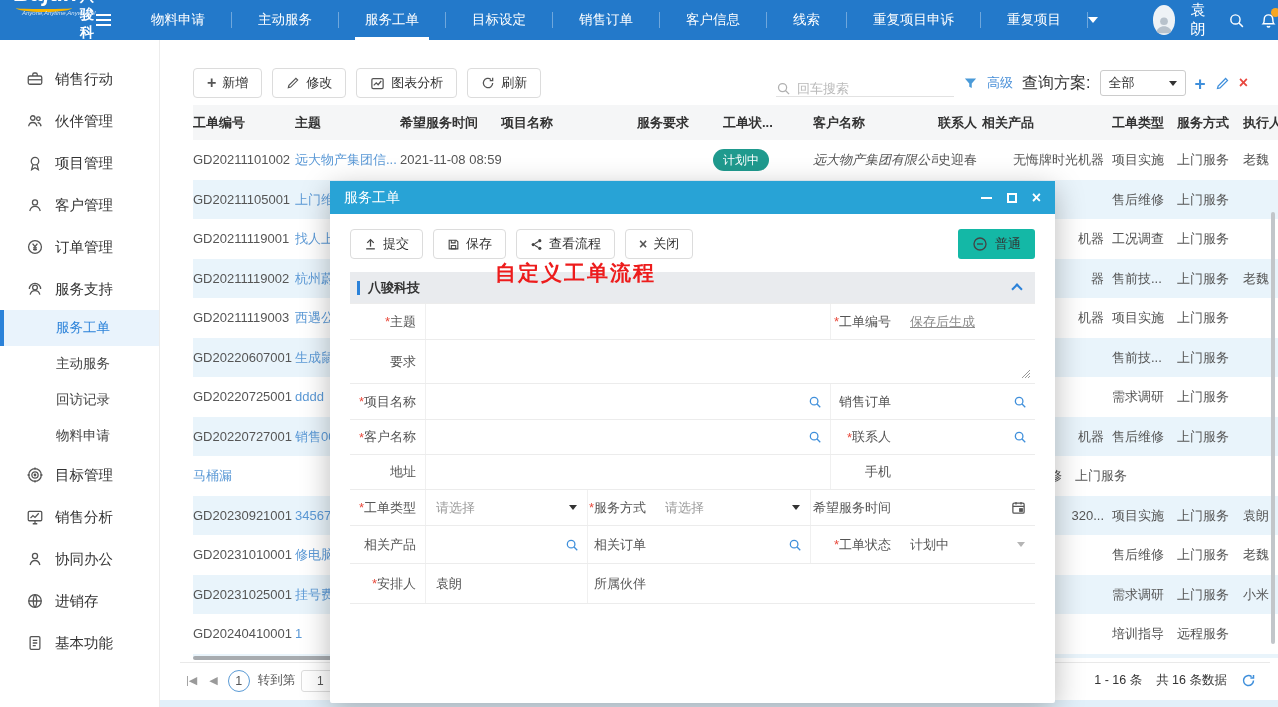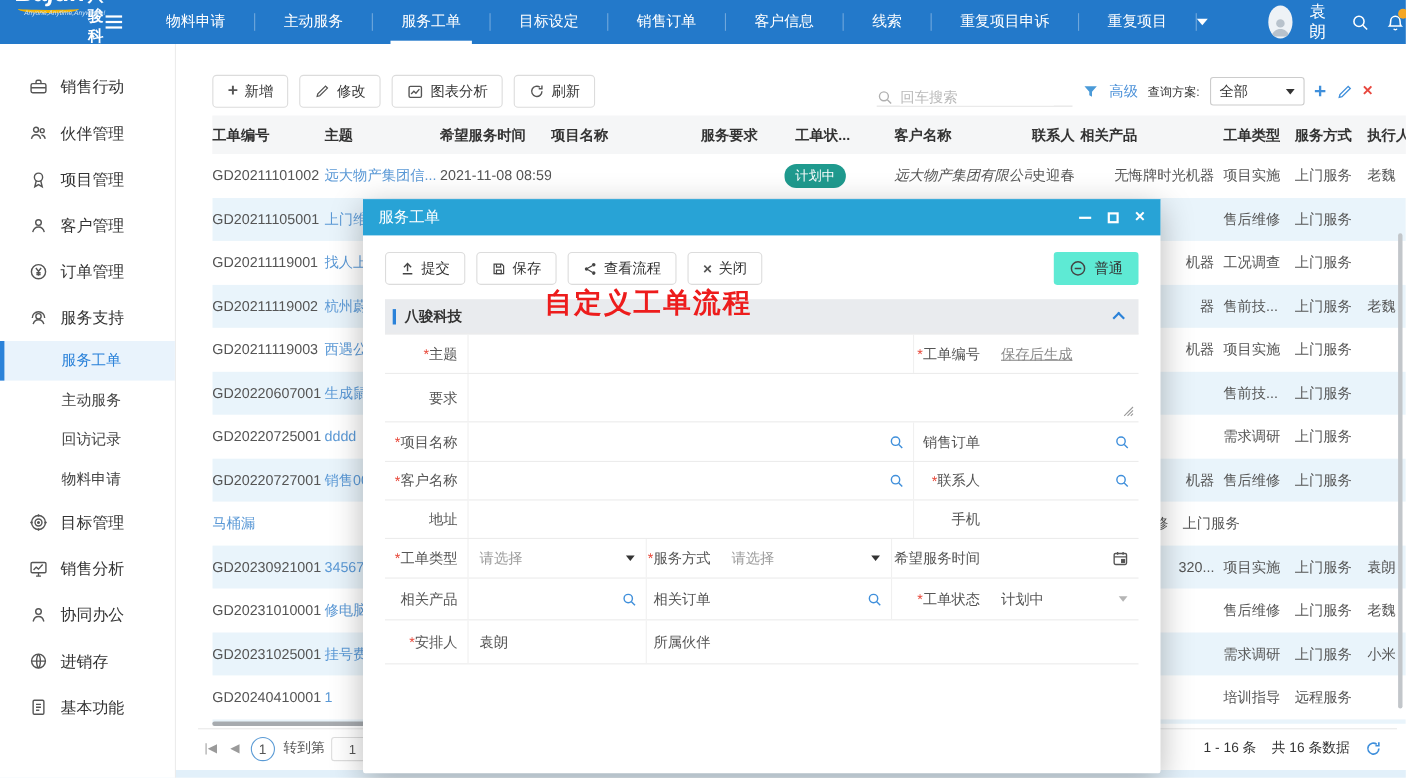--- a/index.html
+++ b/index.html
@@ -38,21 +38,21 @@
   .content { position:absolute; left:160px; top:40px; right:0; bottom:0; background:#fff; }
   .ctoolbar { position:absolute; left:33px; top:27px; right:30px; height:32px; display:flex; align-items:center; }
   .tbtn { height:30px; padding:0 13px; border:1px solid #dcdcdc; border-radius:4px; background:#fff; font-size:13px; color:#333; display:inline-flex; align-items:center; gap:6px; margin-right:10px; cursor:pointer; }
   .tbtn svg, .tbtn .pl { color:#555; }
   .pl { font-size:16px; font-weight:bold; line-height:1; }
   .search-area { margin-left:auto; display:flex; align-items:center; gap:9px; }
   .search-box { display:flex; align-items:flex-end; gap:6px; border-bottom:1px solid #e2e2e2; width:178px; height:28px; }
   .search-box input { border:none; outline:none; font-size:13px; color:#333; width:140px; }
   .search-box input::placeholder { color:#b9b9b9; }
   .adv { color:#4a90d8; font-size:13px; cursor:pointer; }
-  .plan-label { font-size:11px; color:#333; }
+  .plan-label { font-size:16px; color:#333; }
   .plan-select { width:86px; height:26px; border:1px solid #ccc; border-radius:3px; display:flex; align-items:center; justify-content:space-between; padding:0 8px; font-size:13px; color:#333; cursor:pointer; }
   .tri-dn { width:0; height:0; border-left:4px solid transparent; border-right:4px solid transparent; border-top:5px solid #333; }
   .qplus { color:#3f8fdb; font-size:19px; font-weight:bold; cursor:pointer; line-height:1; }
   .qx { color:#e8483f; font-size:16px; font-weight:bold; cursor:pointer; line-height:1; }
 
   
   .thead { position:absolute; left:33px; top:65px; right:0; height:35px; display:flex; background:#f5f6f7; }
   .th { font-size:13px; font-weight:bold; color:#333; line-height:35px; white-space:nowrap; overflow:hidden; }
   .tbody { position:absolute; left:33px; top:100px; right:0; height:518px; overflow:hidden; }
   .tr { display:flex; height:39.5px; }
@@ -75,26 +75,26 @@
   .bottomstrip { position:absolute; left:0; right:0; bottom:0; height:7px; background:#e2f0fa; z-index:1; }
 
   
   .modal { position:absolute; left:330px; top:181px; width:725px; height:522px; background:#fff; box-shadow:0 8px 30px rgba(0,0,0,.28); z-index:20; border-radius:2px; }
   .modal-head { height:33px; background:#28a3d6; color:#fff; display:flex; align-items:center; padding:0 14px; font-size:14px; }
   .win-ctrls { margin-left:auto; display:flex; align-items:center; gap:15px; }
   .wc-min { width:11px; height:2px; background:#fff; cursor:pointer; }
   .wc-max { width:10px; height:10px; border:2px solid #fff; cursor:pointer; }
   .wc-close { font-size:16px; line-height:1; cursor:pointer; font-weight:bold; }
   .modal-toolbar { display:flex; align-items:center; padding:15px 20px 0; }
-  .priority-btn { margin-left:auto; height:30px; background:#5eead4; border:none; border-radius:3px; display:flex; align-items:center; gap:7px; padding:0 14px; font-size:13px; color:#333; cursor:pointer; }
+  .priority-btn { margin-left:auto; height:30px; background:#14b8a6; border:none; border-radius:3px; display:flex; align-items:center; gap:7px; padding:0 14px; font-size:13px; color:#333; cursor:pointer; }
   .section-head { position:relative; margin:13px 20px 0; height:32px; background:#e9ebee; display:flex; align-items:center; }
   .sec-bar { width:3px; height:14px; background:#2b82d9; margin:0 8px 0 7px; }
   .sec-title { font-size:13px; font-weight:bold; color:#333; }
   .sec-chevron { position:absolute; right:14px; top:13px; width:8px; height:8px; border-left:2px solid #2b82d9; border-top:2px solid #2b82d9; transform:rotate(45deg); cursor:pointer; }
-  .overlay-red { position:absolute; left:165px; top:78px; font-size:25px; font-weight:bold; color:#ed1c1c; letter-spacing:2px; z-index:6; white-space:nowrap; }
+  .overlay-red { position:absolute; left:165px; top:78px; font-size:21px; font-weight:bold; color:#ed1c1c; letter-spacing:2px; z-index:6; white-space:nowrap; }
   .mform { position:absolute; left:20px; right:20px; top:122px; border-top:1px solid #ececec; }
   .frow { display:flex; border-bottom:1px solid #ececec; align-items:stretch; }
   .flabel { display:flex; align-items:center; justify-content:flex-end; padding-right:9px; font-size:13px; color:#555; white-space:nowrap; }
   .l1 { width:76px; border-right:1px solid #f0f0f0; }
   .ffield { position:relative; display:flex; align-items:center; font-size:13px; color:#555; }
   .ffield input { border:none; outline:none; width:100%; font-size:13px; color:#555; padding:0 26px 0 10px; background:transparent; }
   .vline { border-left:1px solid #f0f0f0; }
   .mag { position:absolute; right:8px; top:50%; margin-top:-7px; color:#3f8fdb; }
   .sel-text { padding-left:10px; color:#9b9b9b; flex:1; }
   .sel-text.dark { color:#555; }

